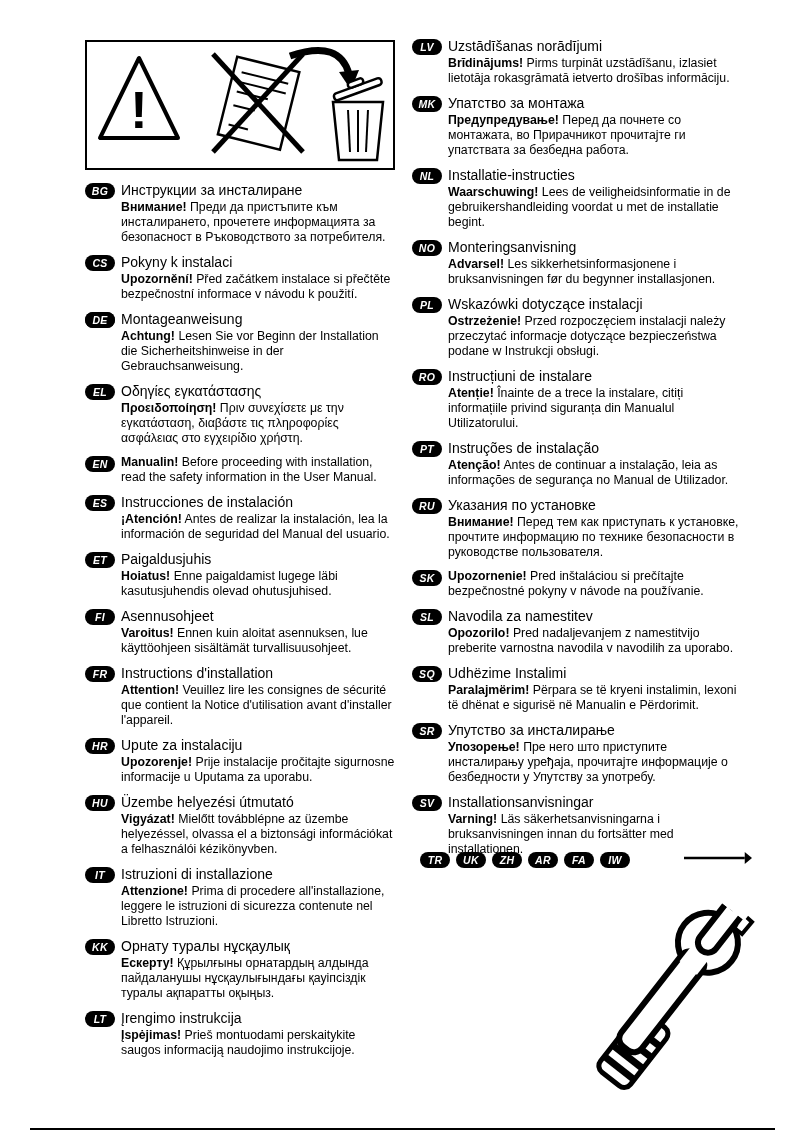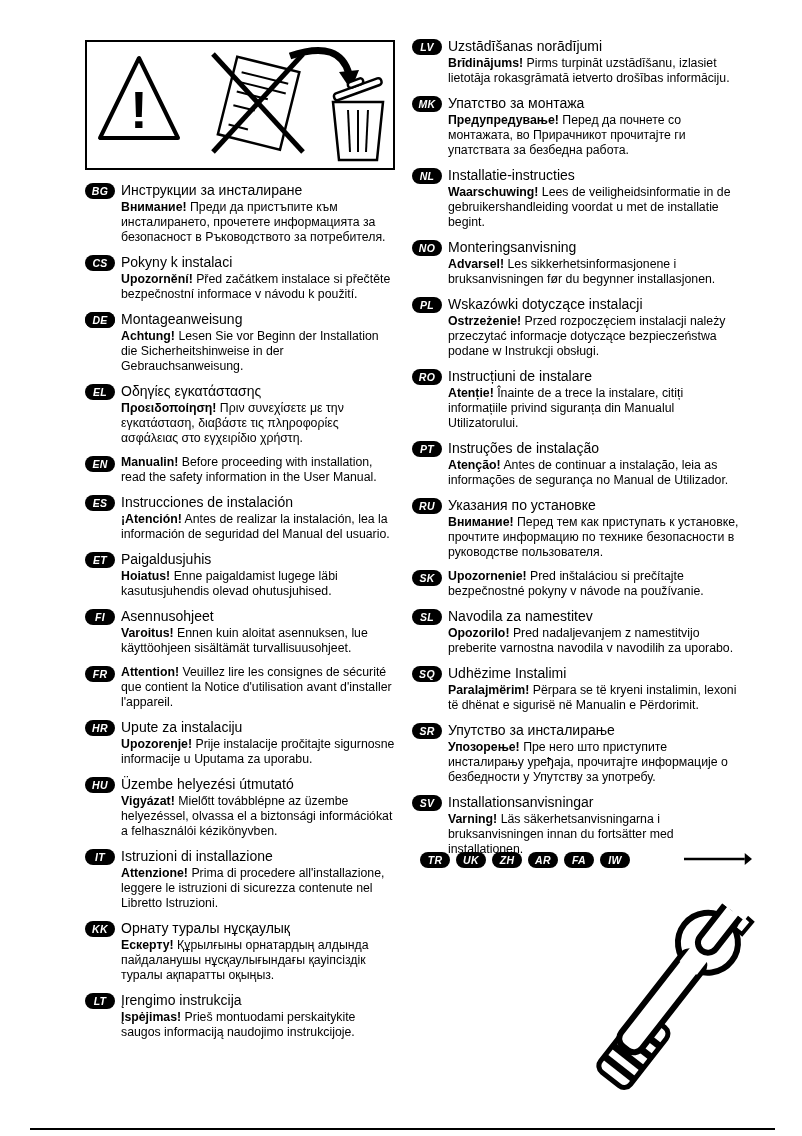--- a/index.html
+++ b/index.html
@@ -21,21 +21,21 @@
     background:#000; color:#fff; border-radius:9px;
     font-size:10.5px; font-weight:bold; font-style:italic;
     text-align:center; line-height:16px; padding:0 2px; box-sizing:border-box;
     letter-spacing:0.3px;
   }
   .title { font-size:14px; line-height:17px; margin-bottom:1px; }
   .body  { font-size:12.3px; line-height:15px; }
   .alert { font-weight:bold; }
   .extra-row {
     position:absolute; left:420px; top:850px; width:332px; height:18px;
-    display:flex; align-items:center;gap:44px;
+    display:flex; align-items:flex-start;gap:44px;
   }
   .extra-row .badge.inline { position:static; display:inline-block; margin-right:6px; }
   .extra-row .arrow { flex:1; height:16px; margin-left:4px; }
   .bottom-illustration { position:absolute; left:556px; top:880px; width:210px; height:210px; }
   .bottom-rule { position:absolute; left:30px; top:1128px; width:745px; height:2px; background:#000; }
 </style>
 </head>
 <body>
 
 <div class="page">
@@ -113,20 +113,21 @@
         <div class="title">Paigaldusjuhis</div>
         <div class="body"><b class="alert">Hoiatus!</b> <span>Enne paigaldamist lugege läbi kasutusjuhendis olevad ohutusjuhised.</span></div>
       </div>
       <div class="entry">
         <span class="badge">FI</span>
         <div class="title">Asennusohjeet</div>
         <div class="body"><b class="alert">Varoitus!</b> <span>Ennen kuin aloitat asennuksen, lue käyttöohjeen sisältämät turvallisuusohjeet.</span></div>
       </div>
       <div class="entry">
         <span class="badge">FR</span>
+        <div class="title">Instructions d'installation</div>
         <div class="body"><b class="alert">Attention!</b> <span>Veuillez lire les consignes de sécurité que contient la Notice d'utilisation avant d'installer l'appareil.</span></div>
       </div>
       <div class="entry">
         <span class="badge">HR</span>
         <div class="title">Upute za instalaciju</div>
         <div class="body"><b class="alert">Upozorenje!</b> <span>Prije instalacije pročitajte sigurnosne informacije u Uputama za uporabu.</span></div>
       </div>
       <div class="entry">
         <span class="badge">HU</span>
         <div class="title">Üzembe helyezési útmutató</div>

